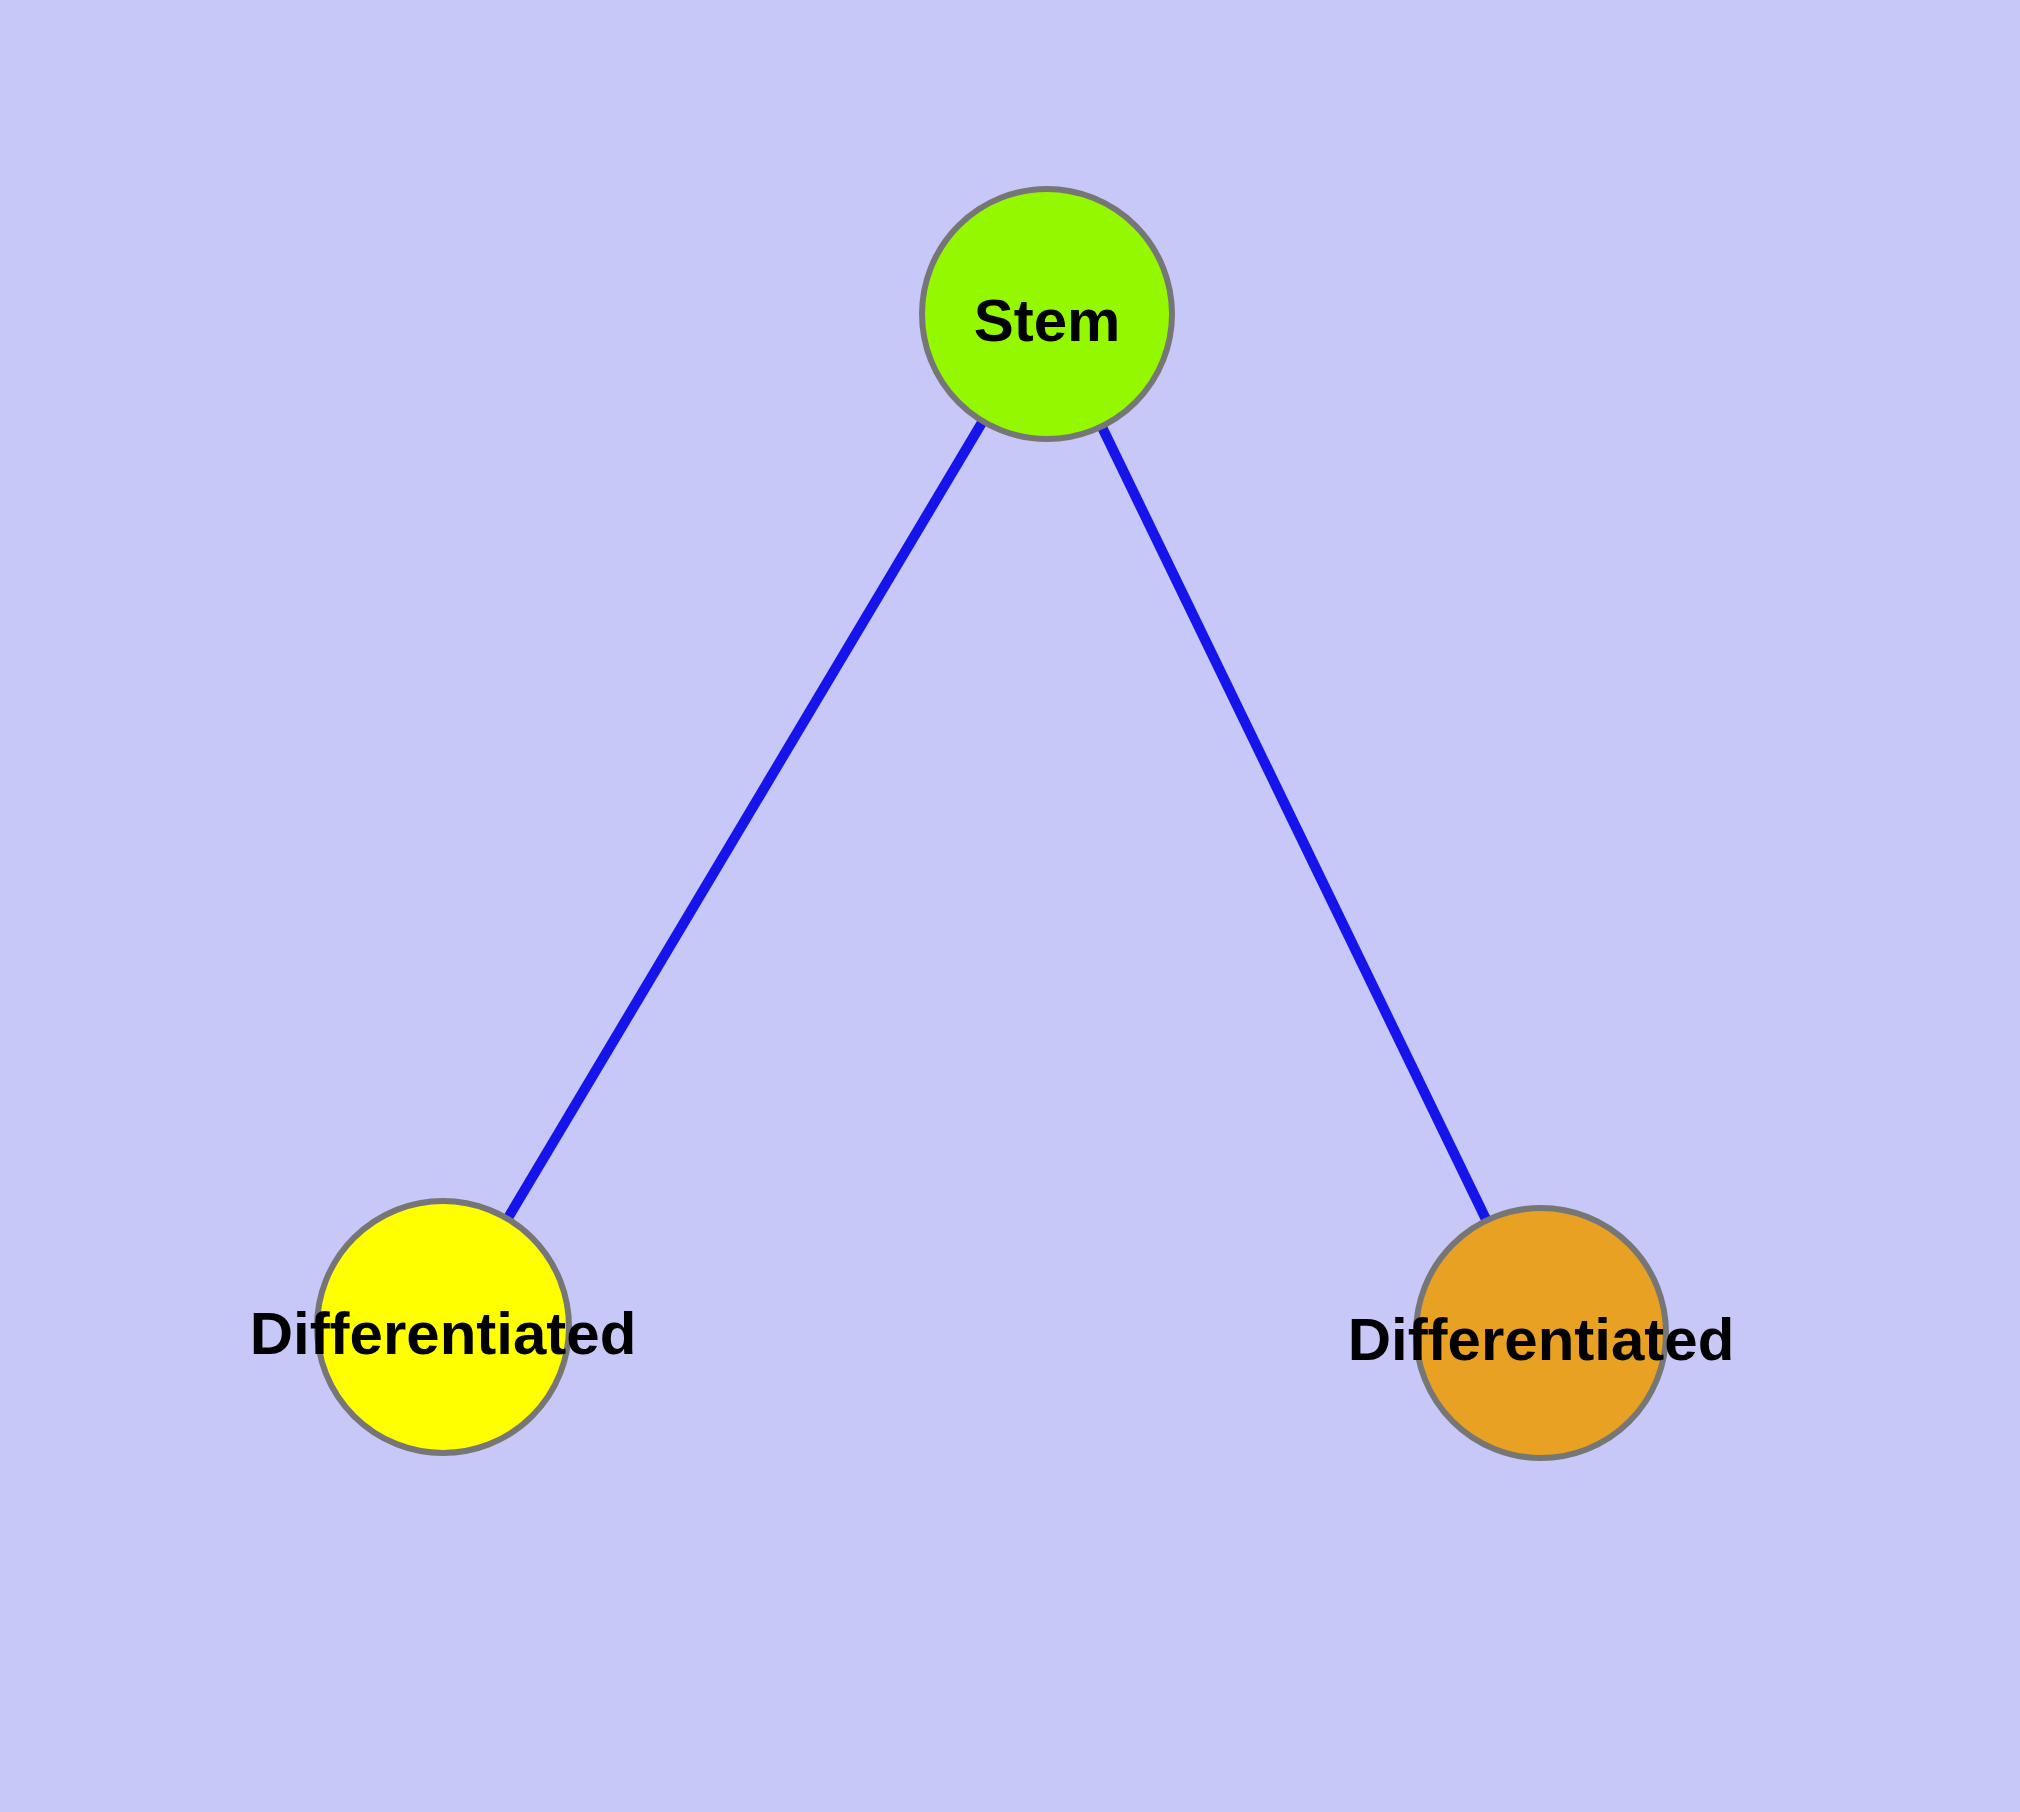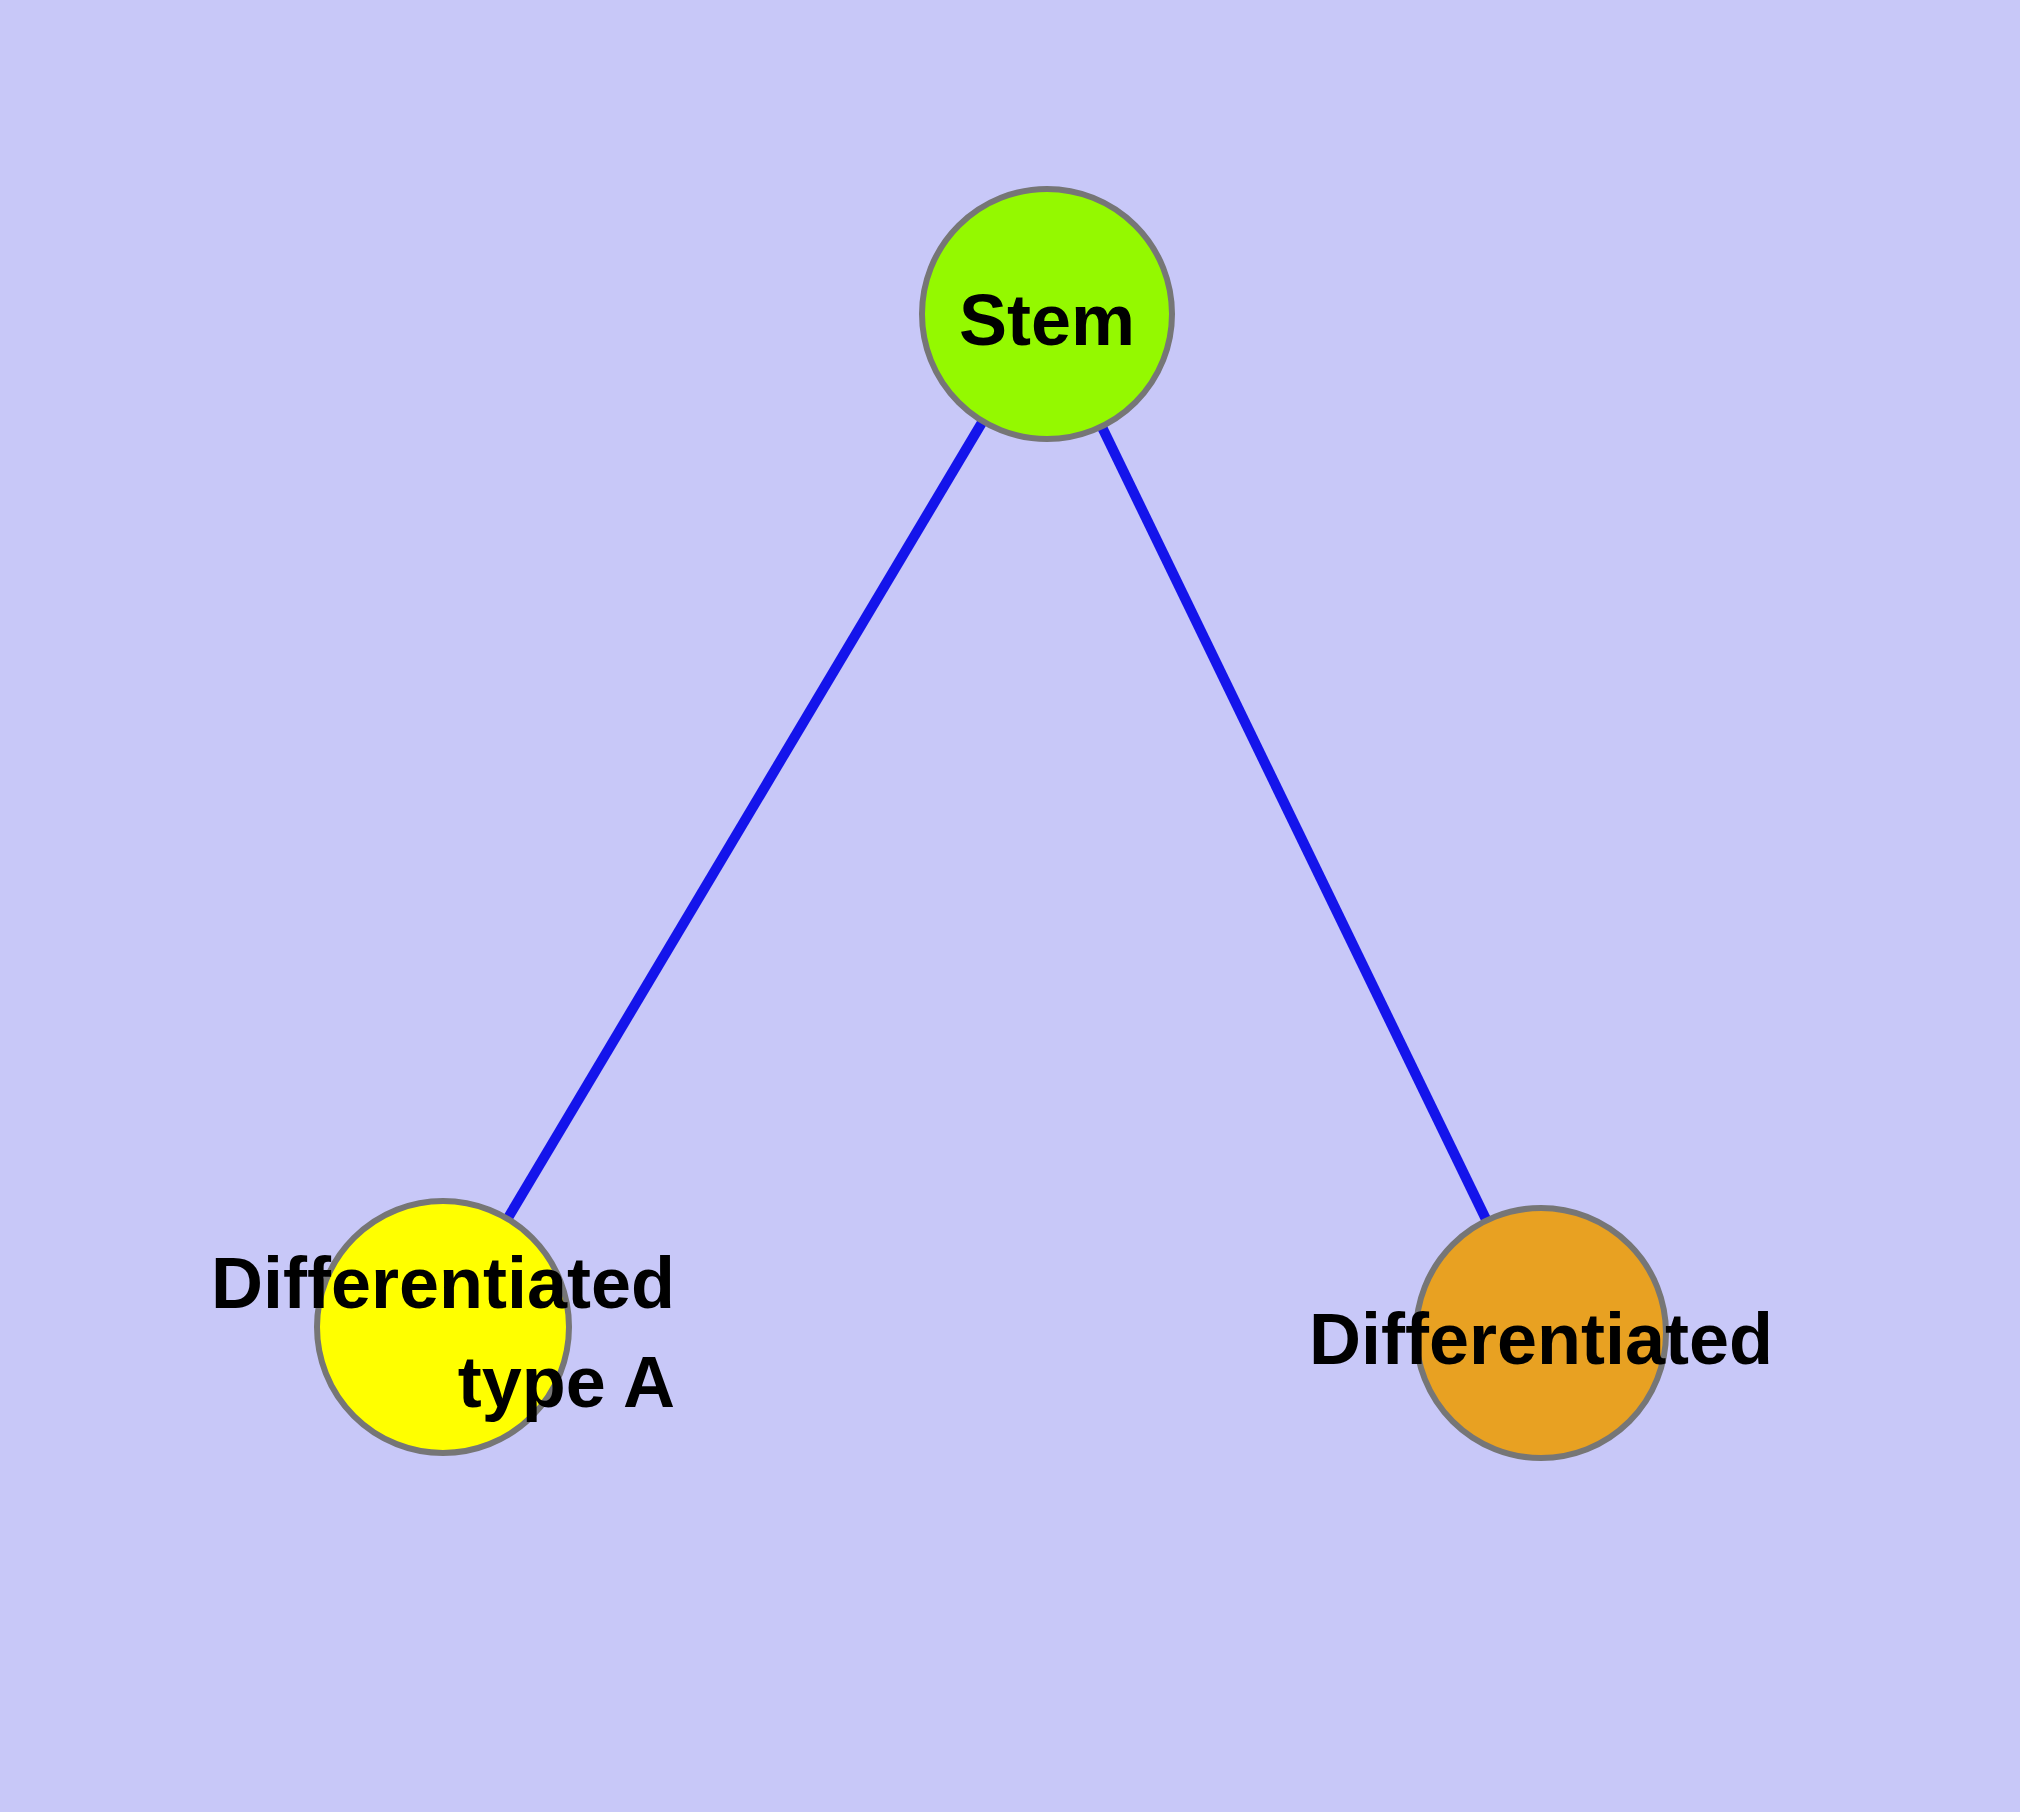--- a/index.html
+++ b/index.html
@@ -24,24 +24,24 @@
     position: absolute;
     border-radius: 50%;
     border: 6px solid #767676;
     box-sizing: border-box;
   }
   .node-label {
     position: absolute;
     left: 50%;
     top: calc(50% + 6px);
     transform: translate(-50%, -50%);
-    text-align: right;
+    text-align: left;
     color: #000000;
     font-weight: bold;
-    font-size: 72px;
+    font-size: 60px;
     line-height: 99px;
     white-space: nowrap;
   }
 </style>
 </head>
 <body>
 
 <div class="stage" style="width: 2021px; height: 1812px; background: rgb(200, 200, 248);">
 
   <svg class="edges" viewBox="0 0 2384 2138" preserveAspectRatio="none">
@@ -51,21 +51,20 @@
 
   <div class="node" style="left: 919px; top: 186px; width: 256px; height: 256px; background: rgb(148, 249, 0); border-color: rgb(118, 118, 118);">
     <div class="node-label">
       <div>Stem</div>
     </div>
   </div>
 
   <div class="node" style="left: 314px; top: 1198px; width: 258px; height: 258px; background: rgb(255, 255, 0); border-color: rgb(118, 118, 118);">
     <div class="node-label">
       <div>Differentiated</div>
-      <div>type A</div>
     </div>
   </div>
 
   <div class="node" style="left: 1413px; top: 1205px; width: 256px; height: 256px; background: rgb(232, 161, 34); border-color: rgb(118, 118, 118);">
     <div class="node-label">
       <div>Differentiated</div>
     </div>
   </div>
 
 </div>

